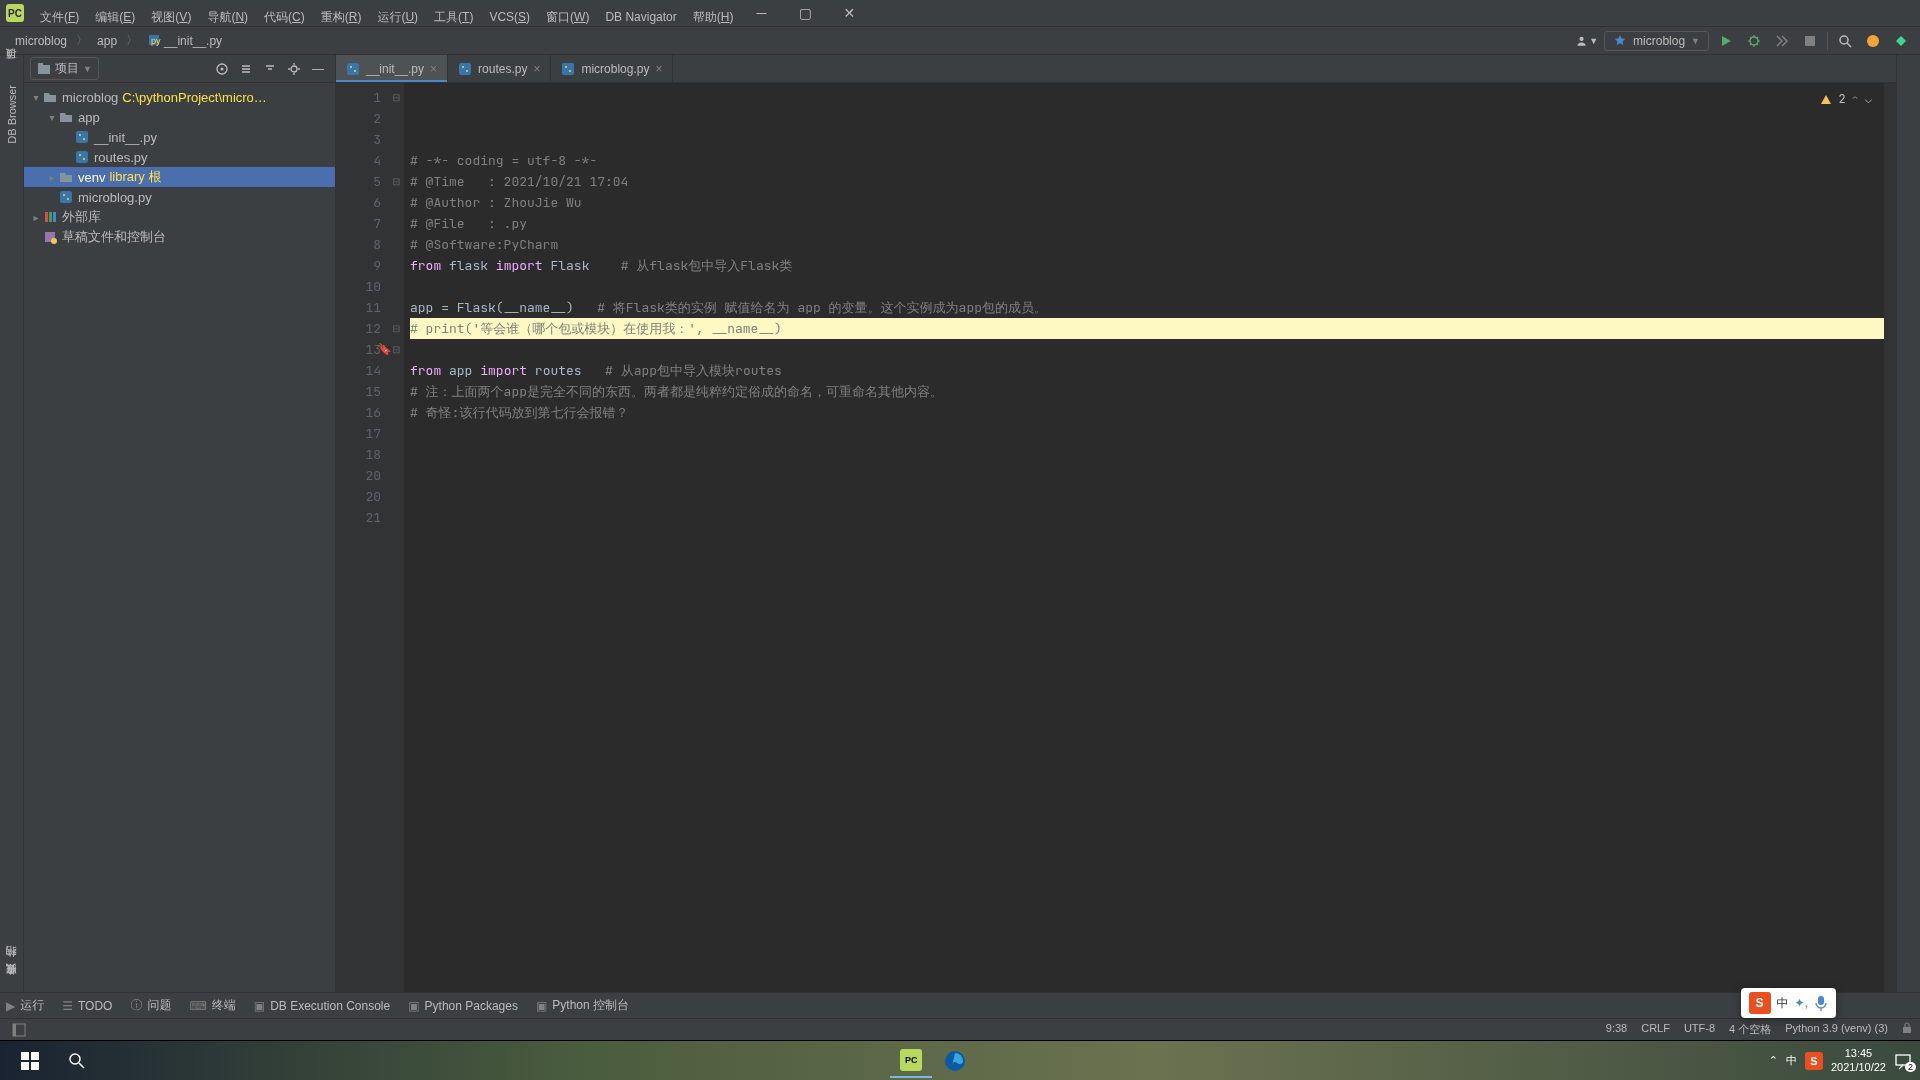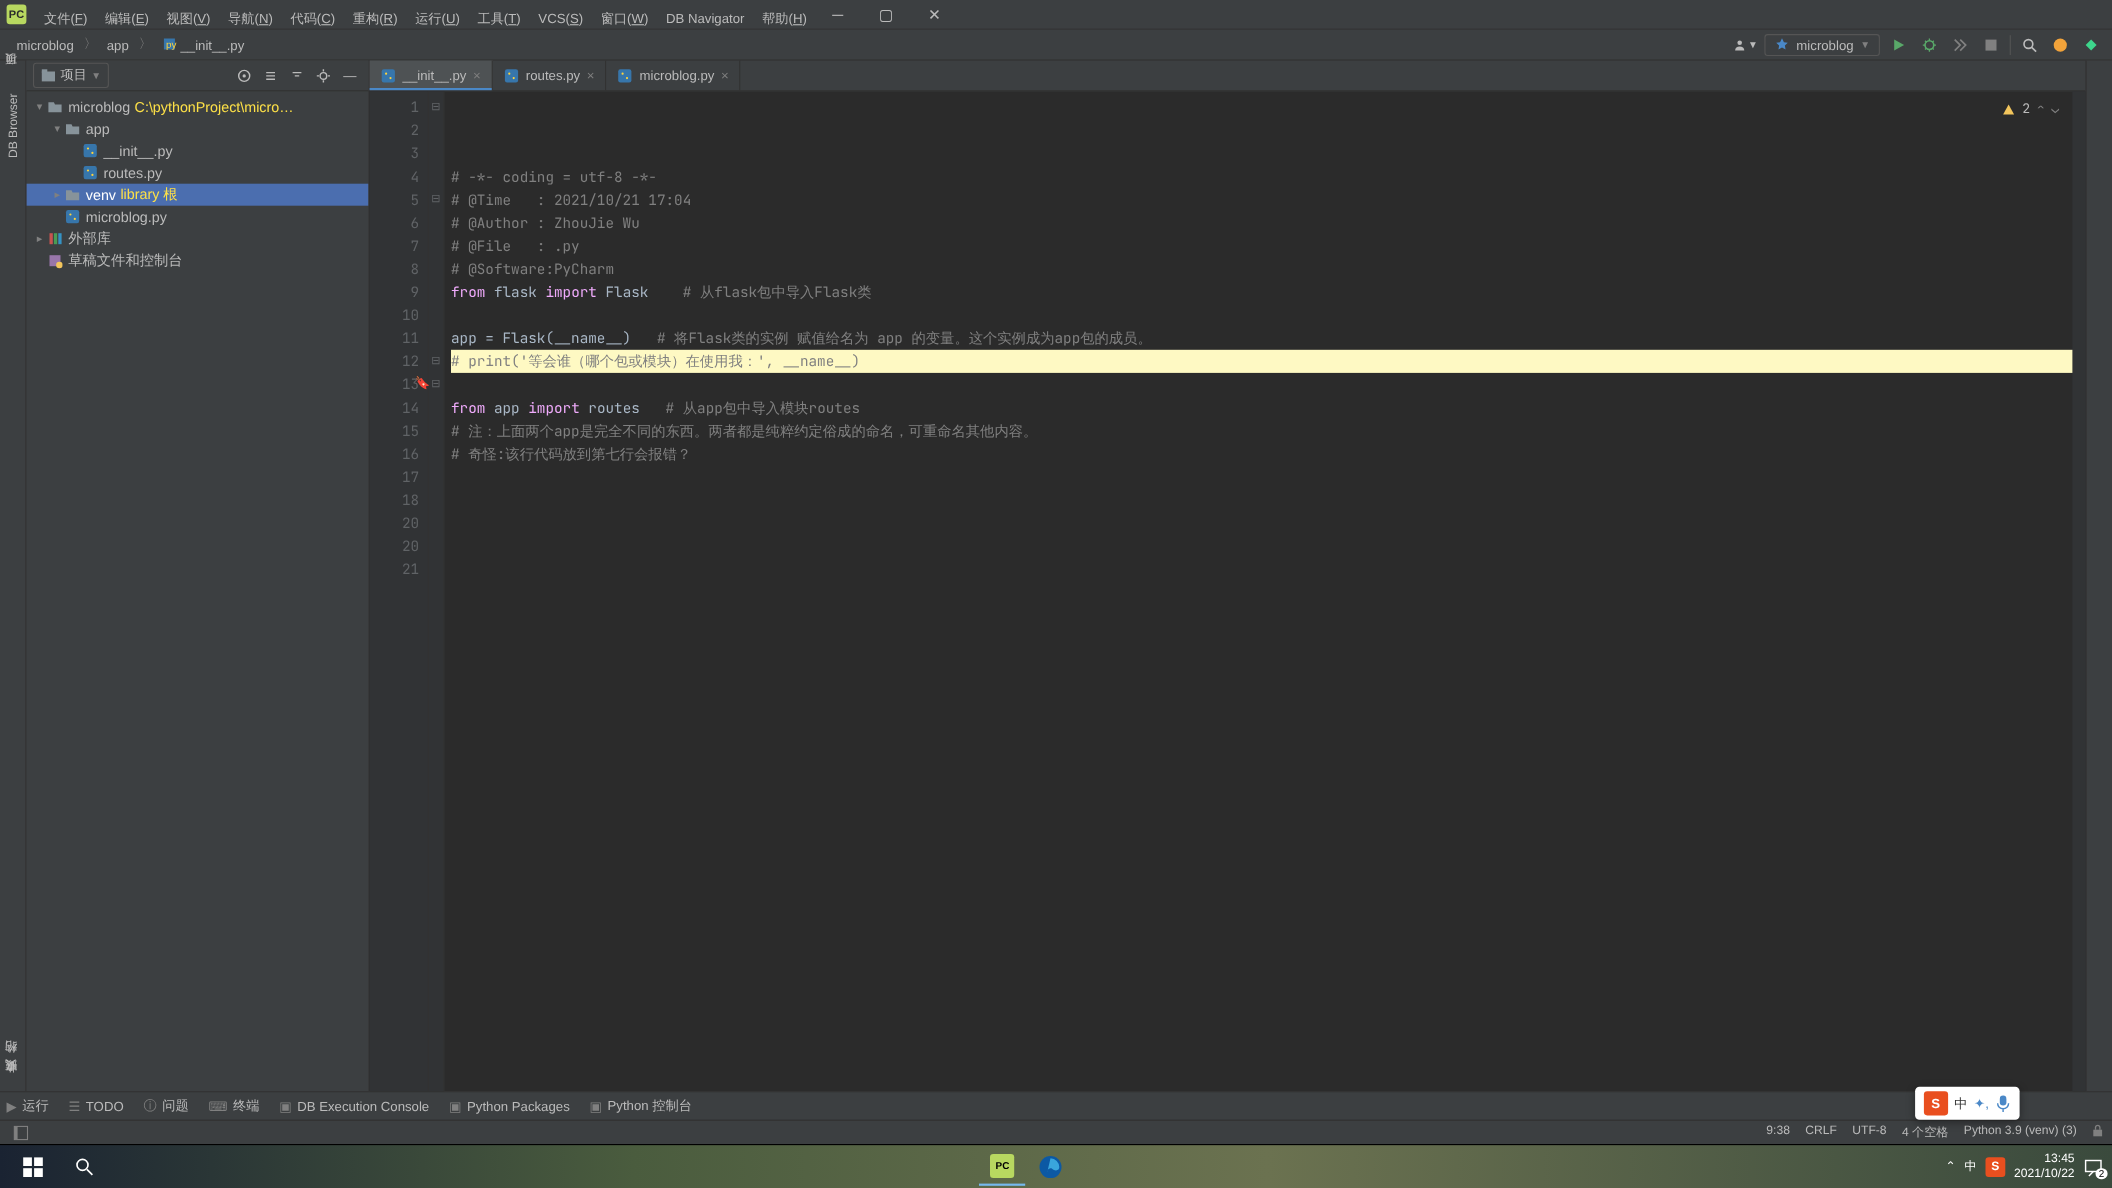--- a/index.html
+++ b/index.html
@@ -127,21 +127,21 @@
   align-items: center;
   padding: 0 8px;
   border-top: 1px solid #000;
 }
 .taskbar-left { display: flex; align-items: center; gap: 4px; }
 .start-btn { width: 44px; height: 34px; display: flex; align-items: center; justify-content: center; cursor: pointer; }
 .taskbar-center { flex:1; display:flex; justify-content:center; gap:2px; }
 .task-icon { width: 42px; height: 34px; display: flex; align-items: center; justify-content: center; cursor: pointer; }
 .task-icon.active { border-bottom: 2px solid #76b9ed; }
 .taskbar-right { display: flex; align-items: center; gap: 8px; color: #fff; font-size: 11px; }
-.clock { text-align: right; line-height: 1.2; }
+.clock { text-align: center; line-height: 1.2; }
 .ime-widget { position: fixed; right: 84px; bottom: 62px; background: #fff; border-radius: 4px; padding: 4px 8px; display: flex; align-items: center; gap: 6px; box-shadow: 0 2px 8px rgba(0,0,0,0.4); }
 .ime-s { width: 22px; height: 22px; background: #e94f1f; border-radius: 3px; color: #fff; font-weight: bold; display:flex;align-items:center;justify-content:center; }
 
 svg { display: block; }
 </style>
 </head>
 <body>
 
 <div class="titlebar">
   <div class="titlebar-left">

